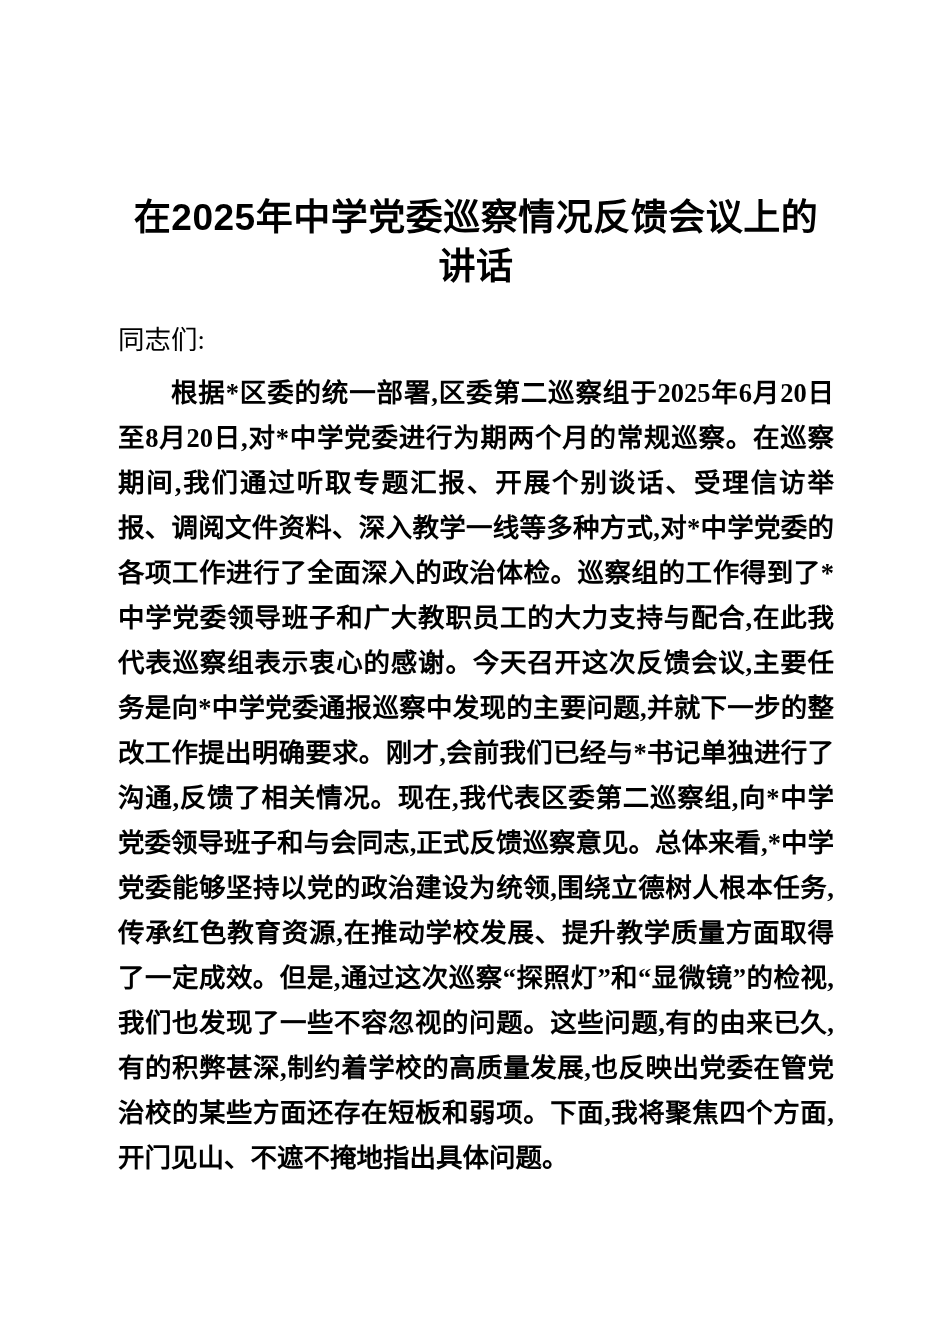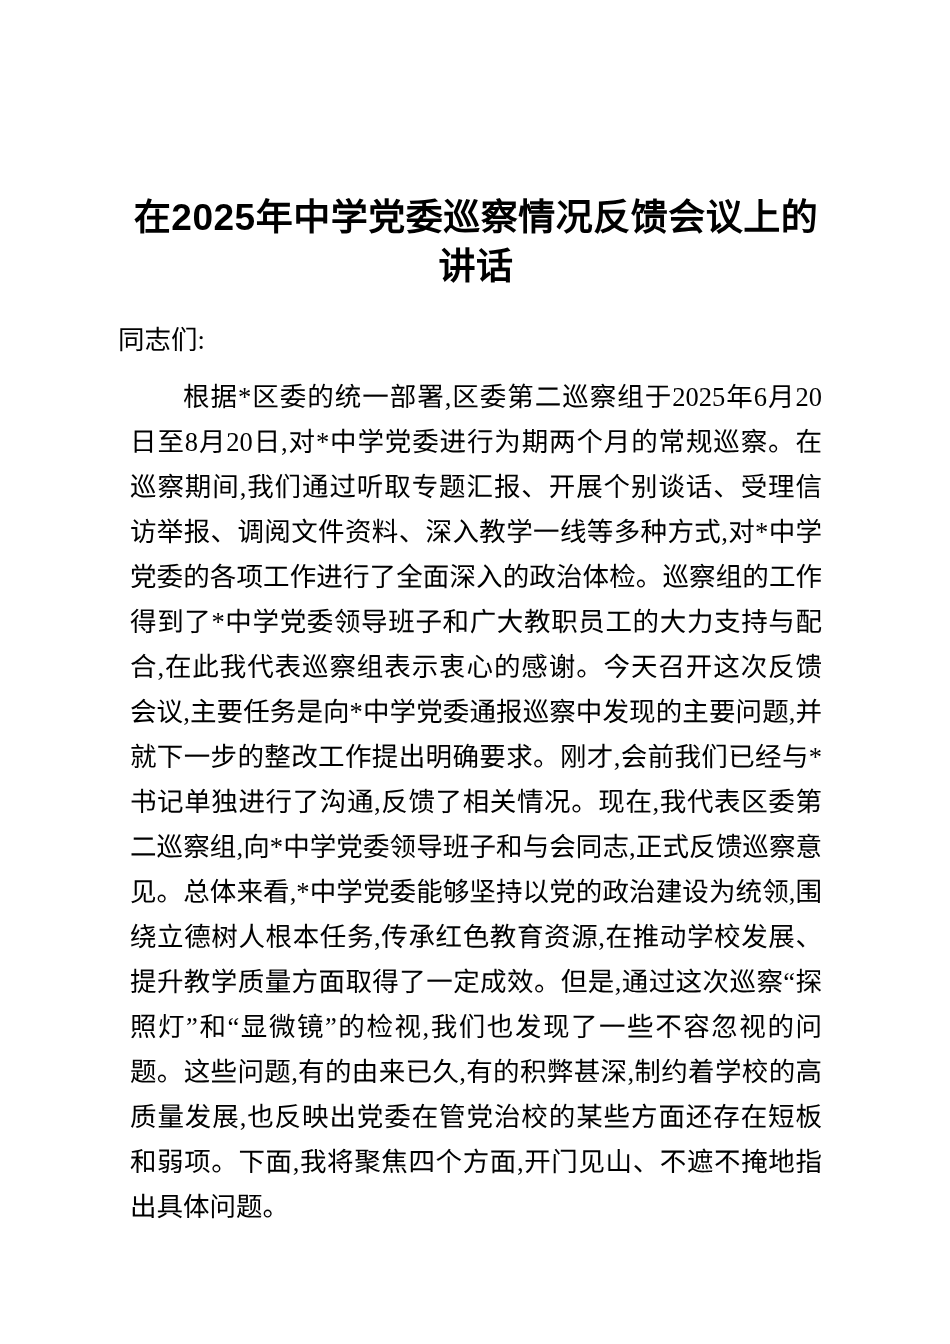--- a/index.html
+++ b/index.html
@@ -55,26 +55,27 @@
     color: #000000;
   }
 
   .salutation {
     margin: 0 0 8px 0;
     text-align: left;
     white-space: pre-wrap;
   }
 
   .para {
-    margin: 12px;
+    margin: 0;
     text-indent: 2em;
     text-align: justify;
     text-justify: inter-character;
     word-break: break-all;
     white-space: pre-wrap;
+    font-weight: bold;
   }
 </style>
 </head>
 <body>
 
 <div class="page">
 
   <h1 class="doc-title">在2025年中学党委巡察情况反馈会议上的讲话</h1>
 
   <div class="doc-body">

